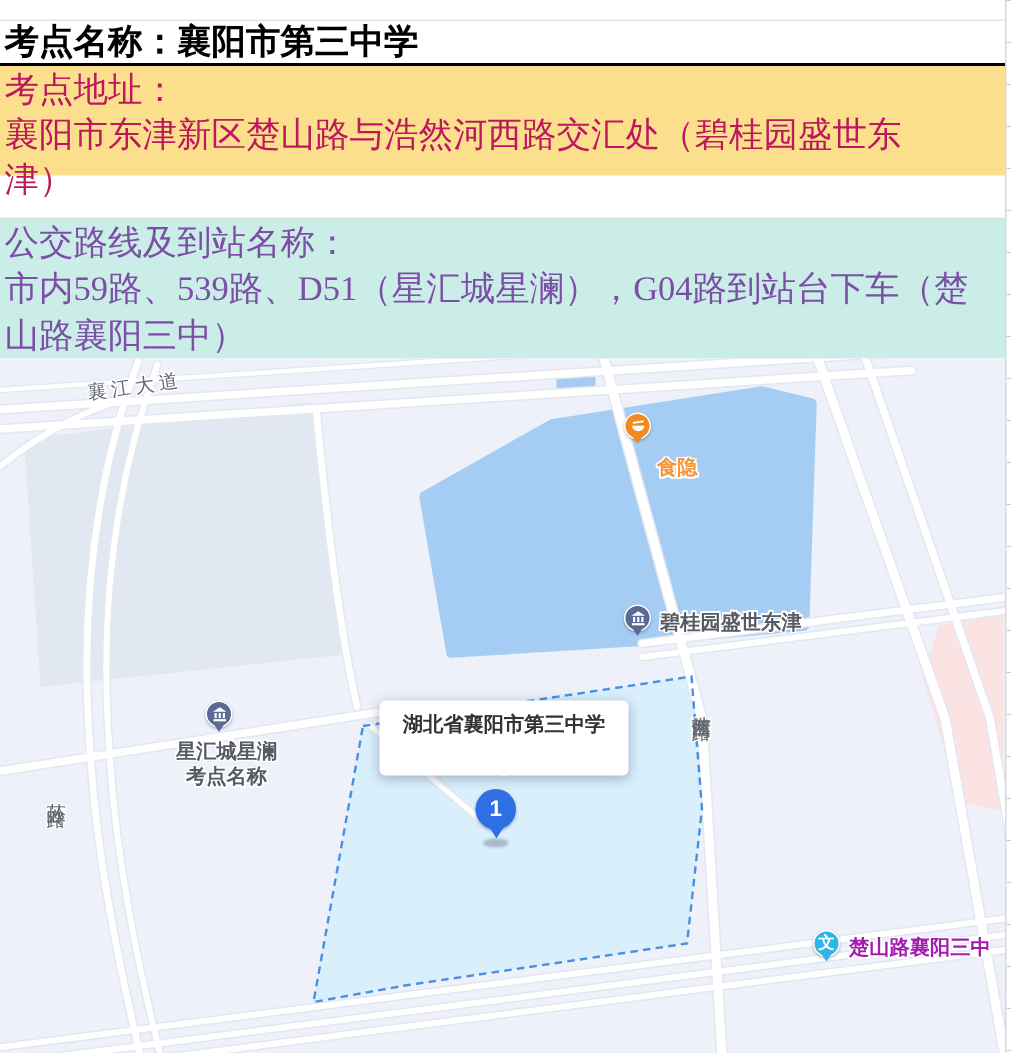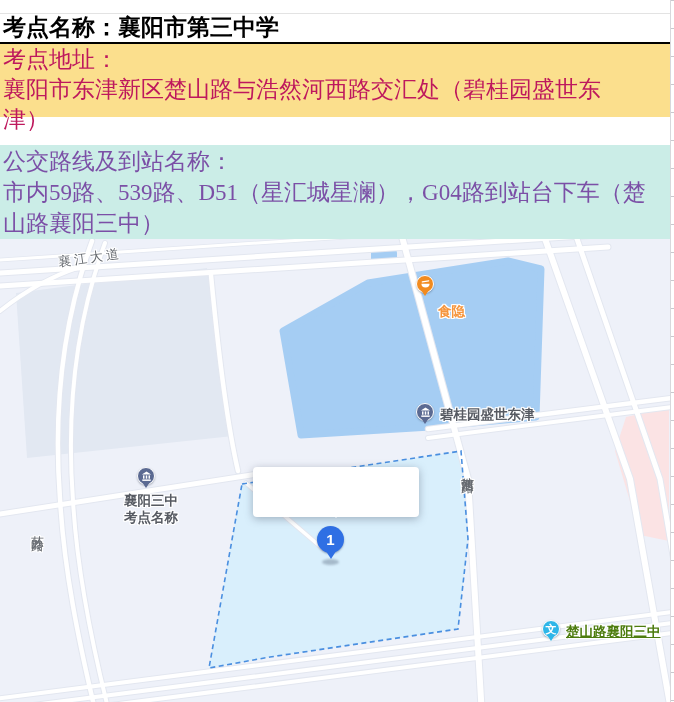--- a/index.html
+++ b/index.html
@@ -36,21 +36,21 @@
           display:flex; align-items:center; justify-content:center; }
   .cpin::after { content:""; position:absolute; left:50%; top:14px; margin-left:-4px;
                  border:4px solid transparent; border-top:6px solid #5B6A92; }
   .cpin.orange { background:#F28B1F; }
   .cpin.orange::after { border-top-color:#F28B1F; }
   .cpin.cyan { background:#2EB6E8; }
   .cpin.cyan::after { border-top-color:#2EB6E8; }
   .cpin .glyph { font-size:11px; font-weight:bold; color:#fff; line-height:1; }
 
   .label-orange { color:#F6953C;margin-top:25px; }
-  .label-cyan { color:#4d7c0f;text-decoration:underline; }
+  .label-cyan { color:#a21caf; }
 
   
   .marker1 { position:absolute; width:27px; height:27px; background:#2F6FE4; border-radius:50%;
              box-shadow:0 1px 2px rgba(20,40,90,.4); display:flex; align-items:center; justify-content:center; }
   .marker1::after { content:""; position:absolute; left:50%; top:22px; margin-left:-7px;
                     border:7px solid transparent; border-top:11px solid #2F6FE4; }
   .marker1 span { color:#fff; font-weight:bold; font-size:15px; position:relative; z-index:2; }
   .marker-shadow { position:absolute; width:17px; height:6px; border-radius:50%;
                    background:rgba(70,85,110,.35); filter:blur(1px); }
 
@@ -166,30 +166,31 @@
       <div class="cpin" style="left:137px; top:228px;">
         <svg width="11" height="11" viewBox="0 0 12 12">
           <path d="M6 0.5 L11 3.8 H1 Z" fill="#fff"></path>
           <rect x="2.2" y="4.8" width="1.6" height="3.6" fill="#fff"></rect>
           <rect x="5.2" y="4.8" width="1.6" height="3.6" fill="#fff"></rect>
           <rect x="8.2" y="4.8" width="1.6" height="3.6" fill="#fff"></rect>
           <rect x="1.4" y="9.2" width="9.2" height="1.6" fill="#fff"></rect>
         </svg>
       </div>
       <div class="poi-label halo" style="left:96px; top:253px; width:110px; text-align:center; line-height:17px;">
-        <div>襄阳三中</div>
+        <div>星汇城星澜</div>
         <div>考点名称</div>
       </div>
 
       <div class="cpin cyan" style="left:542px; top:381px;">
         <span class="glyph">文</span>
       </div>
       <div class="poi-label label-cyan halo" style="left:566px; top:384px;">楚山路襄阳三中</div>
 
       <div class="infowin">
+        <div>湖北省襄阳市第三中学</div>
       </div>
       <div class="marker-shadow" style="left:322px; top:320px;"></div>
       <div class="marker1" style="left:317px; top:287px;">
         <span>1</span>
       </div>
     </div>
   </div>
 
   <div class="ruler"></div>
 </div>

